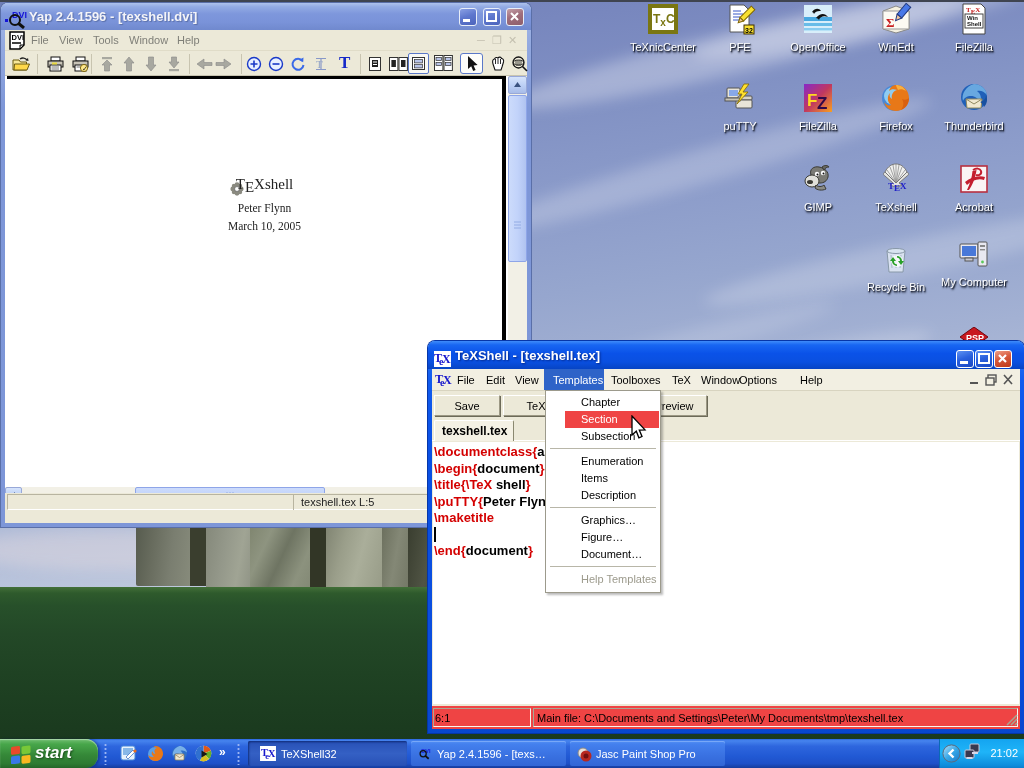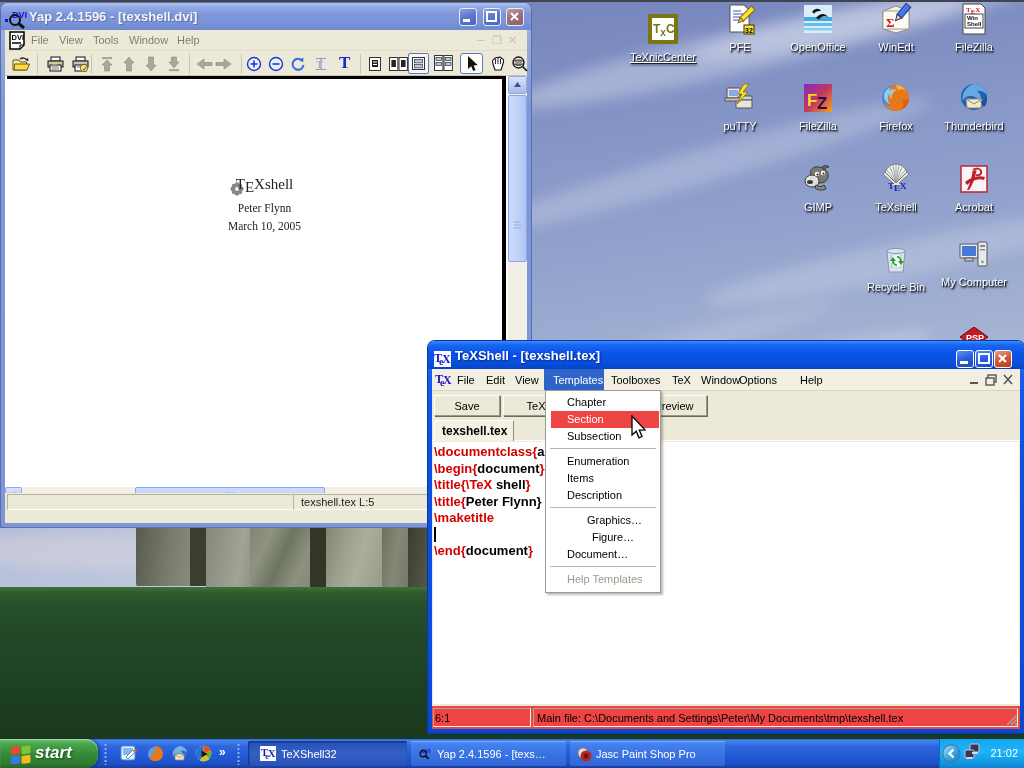--- a/index.html
+++ b/index.html
@@ -72,21 +72,21 @@
 .tbtn { position:absolute; top:3px; height:21px; background:#ECE9D8; border:1px solid #fff; border-right-color:#9C9884; border-bottom-color:#9C9884; box-shadow:1px 1px 0 #6C6A58; font-size:11px; text-align:center; padding-top:4px; }
 
 #yap .capbtn { top:5px; }
 #tex .capbtn { top:9px; }
 .el { height:16.55px; line-height:16.55px; white-space:pre; }
 .r { color:#D40000; }
 .k { color:#000; }
 
 
 #menu { position:absolute; left:545px; top:390px; width:116px; height:203px; background:#FFFFFF; border:1px solid #9C9A8C; box-shadow:2px 2px 2px rgba(60,60,60,0.35); font-size:11px; }
-#menu .mi { position:absolute; left:5px; right:1px; height:17px; padding-left:16px; padding-top:2px; color:#000; }
+#menu .mi { position:absolute; left:19px; right:1px; height:17px; padding-left:16px; padding-top:2px; color:#000; }
 #menu .sel { background:#ef4444; color:#fff; }
 #menu .sep { position:absolute; left:4px; right:4px; height:1px; background:#B8B6A8; }
 #menu .gray { color:#9C9A8C; }
 
 
 #bar { position:absolute; left:0; top:739px; width:1024px; height:29px;
   background:linear-gradient(180deg,#2A65E0 0%,#4684EE 6%,#2E66DE 25%,#2159D4 60%,#1E50C8 85%,#163C9C 100%); }
 #start { position:absolute; left:0; top:0; width:98px; height:29px; border-radius:0 12px 12px 0;
   background:linear-gradient(180deg,#71BE71 0%,#47A64A 18%,#358838 55%,#2E7B32 85%,#256628 100%);
   box-shadow:inset 0 1px 1px #A8D8A8, 2px 0 3px rgba(0,20,80,.4); }
@@ -114,21 +114,21 @@
   <div class="stone" style="left:190px;top:522px;width:18px;height:64px;background:#3A3E2E;"></div>
   <div class="stone" style="left:206px;top:522px;width:46px;height:68px;background:linear-gradient(100deg,#84887A 0%,#94988A 40%,#A0A494 70%,#8E9284 100%);border-radius:2px 5px 2px 2px;"></div>
   <div class="stone" style="left:250px;top:521px;width:62px;height:67px;background:linear-gradient(115deg,#7E846E 0%,#8E9480 28%,#6E7462 52%,#8C927E 78%,#828874 100%);border-radius:2px;"></div>
   <div class="stone" style="left:310px;top:521px;width:18px;height:66px;background:#323626;"></div>
   <div class="stone" style="left:326px;top:518px;width:58px;height:72px;background:linear-gradient(105deg,#7E8270 0%,#9A9E8A 32%,#AAAE9A 58%,#969A86 100%);border-radius:2px 5px 3px 2px;"></div>
   <div class="stone" style="left:382px;top:518px;width:28px;height:74px;background:linear-gradient(100deg,#6A6E5C 0%,#848876 50%,#727664 100%);"></div>
   <div class="stone" style="left:408px;top:518px;width:32px;height:72px;background:linear-gradient(100deg,#383C2E 0%,#505444 60%,#424636 100%);"></div>
 </div>
 <div id="grass"></div>
 <div id="icons">
-  <div class="dicon" style="left:625px;top:13px;text-decoration:underline;">
+  <div class="dicon" style="left:625px;top:3px;">
       <svg class="ig" width="32" height="32" viewBox="0 0 32 32">
         <rect x="1" y="1" width="30" height="30" fill="#7A7612"></rect>
         <rect x="5" y="5" width="22" height="22" fill="#fff"></rect>
         <text x="6" y="20" font-size="12" font-weight="bold" fill="#7A7612" font-family="Liberation Sans">T<tspan font-size="10" dy="3">x</tspan><tspan dy="-3">C</tspan></text>
       </svg>
       <span class="lbl">TeXnicCenter</span>
     </div>
   <div class="dicon" style="left:702px;top:3px;">
       <svg class="ig" width="32" height="32" viewBox="0 0 32 32">
         <path d="M6 2 h14 l5 5 v22 h-19 z" fill="#fff" stroke="#555"></path>
@@ -552,21 +552,21 @@
     <div class="tabs">
       <div class="abs" style="left:2px;top:2px;width:80px;height:21px;background:#F4F1E4;border:1px solid #fff;border-right-color:#8A8870;border-bottom:none;border-radius:2px 2px 0 0;">
         <div style="font-size:12px;font-weight:bold;color:#000;padding:3px 0 0 7px;">texshell.tex</div>
       </div>
     </div>
     <div class="edit">
       <div class="abs" style="left:1px;top:2px;font-size:13px;font-weight:bold;">
         <div class="el"><span class="r">\documentclass{</span><span class="k">article}</span></div>
         <div class="el"><span class="r">\begin{</span><span class="k">document</span><span class="r">}</span></div>
         <div class="el"><span class="r">\title{\TeX</span><span class="k"> shell</span><span class="r">}</span></div>
-        <div class="el"><span class="r">\title{</span><span class="k">Peter Flynn}</span></div>
+        <div class="el"><span class="r">\puTTY{</span><span class="k">Peter Flynn}</span></div>
         <div class="el"><span class="r">\maketitle</span></div>
         <div class="el">&nbsp;</div>
         <div class="el"><span class="r">\end{</span><span class="k">document</span><span class="r">}</span></div>
       </div>
       <div class="abs" style="left:1px;top:85px;width:1.6px;height:15px;background:#000;"></div>
     </div>
     <div class="sbar">
       <div class="abs" style="left:1px;top:2px;width:98px;height:19px;border:1px solid #AAA794;border-bottom-color:#F8F6F0;border-right-color:#F8F6F0;"></div>
       <div class="abs" style="left:101px;top:2px;right:2px;height:19px;border:1px solid #AAA794;border-bottom-color:#F8F6F0;border-right-color:#F8F6F0;"></div>
       <div class="abs" style="left:3px;top:6px;font-size:11px;">6:1</div>
@@ -583,22 +583,22 @@
 </div>
 <div id="menu">
   <div class="mi" style="top:3px;">Chapter</div>
   <div class="mi sel" style="top:20px;">Section</div>
   <div class="mi" style="top:37px;">Subsection</div>
   <div class="sep" style="top:57px;"></div>
   <div class="mi" style="top:62px;">Enumeration</div>
   <div class="mi" style="top:79px;">Items</div>
   <div class="mi" style="top:96px;">Description</div>
   <div class="sep" style="top:116px;"></div>
-  <div class="mi" style="top:121px;margin-left:20px;">Graphics…</div>
-  <div class="mi" style="top:138px;text-align:center;">Figure…</div>
+  <div class="mi" style="top:121px;">Graphics…</div>
+  <div class="mi" style="top:138px;">Figure…</div>
   <div class="mi" style="top:155px;">Document…</div>
   <div class="sep" style="top:175px;"></div>
   <div class="mi gray" style="top:180px;">Help Templates</div>
 </div>
 <svg class="abs" style="left:629px;top:415px;z-index:50;" width="18" height="27" viewBox="0 0 18 27">
     <path d="M3 1 L3 20 L7.3 16.2 L9.9 22.8 L13 21.5 L10.3 15.1 L16 14.8 Z" fill="#fff" stroke="#000" stroke-width="1.3"></path>
   </svg>
 <div id="bar">
   <div id="start">
     <svg class="abs" style="left:10px;top:5px;" width="22" height="20" viewBox="0 0 22 20">

